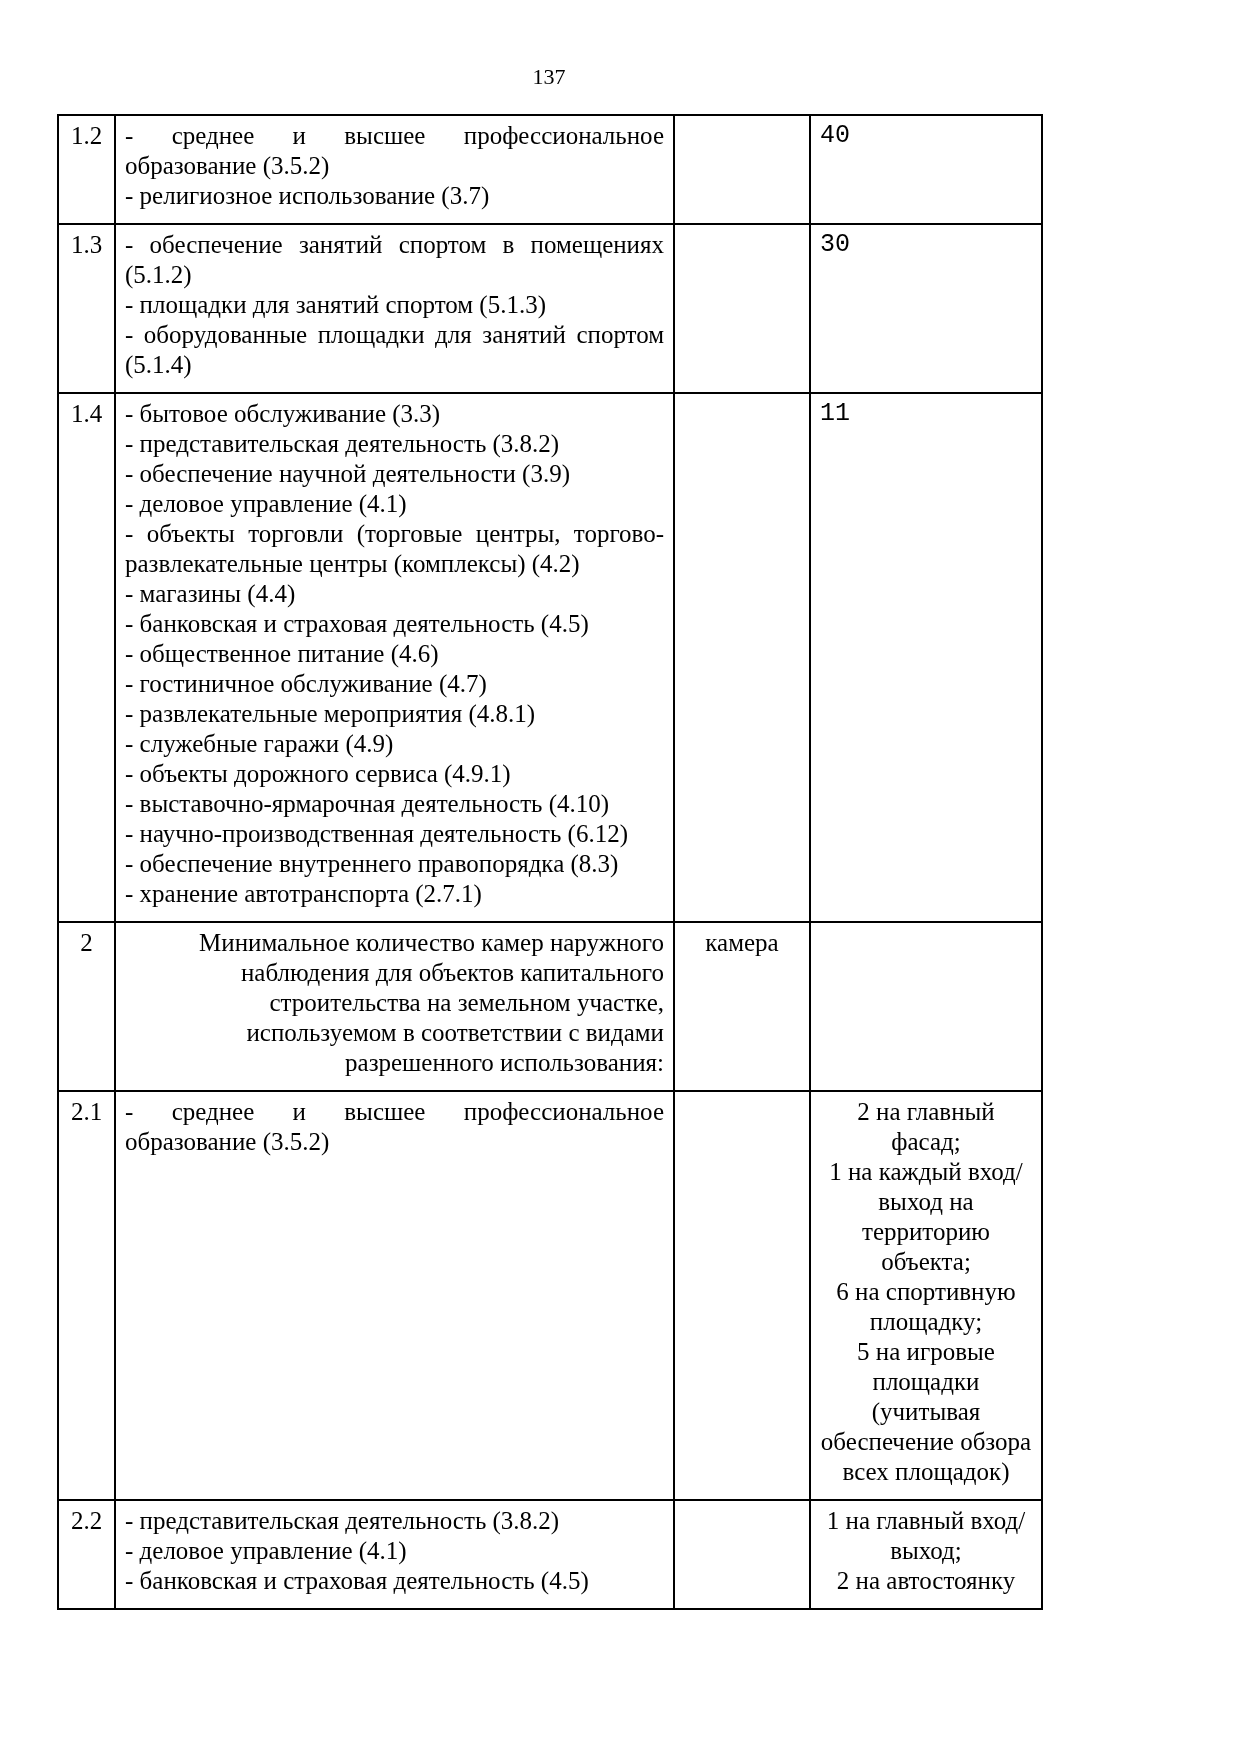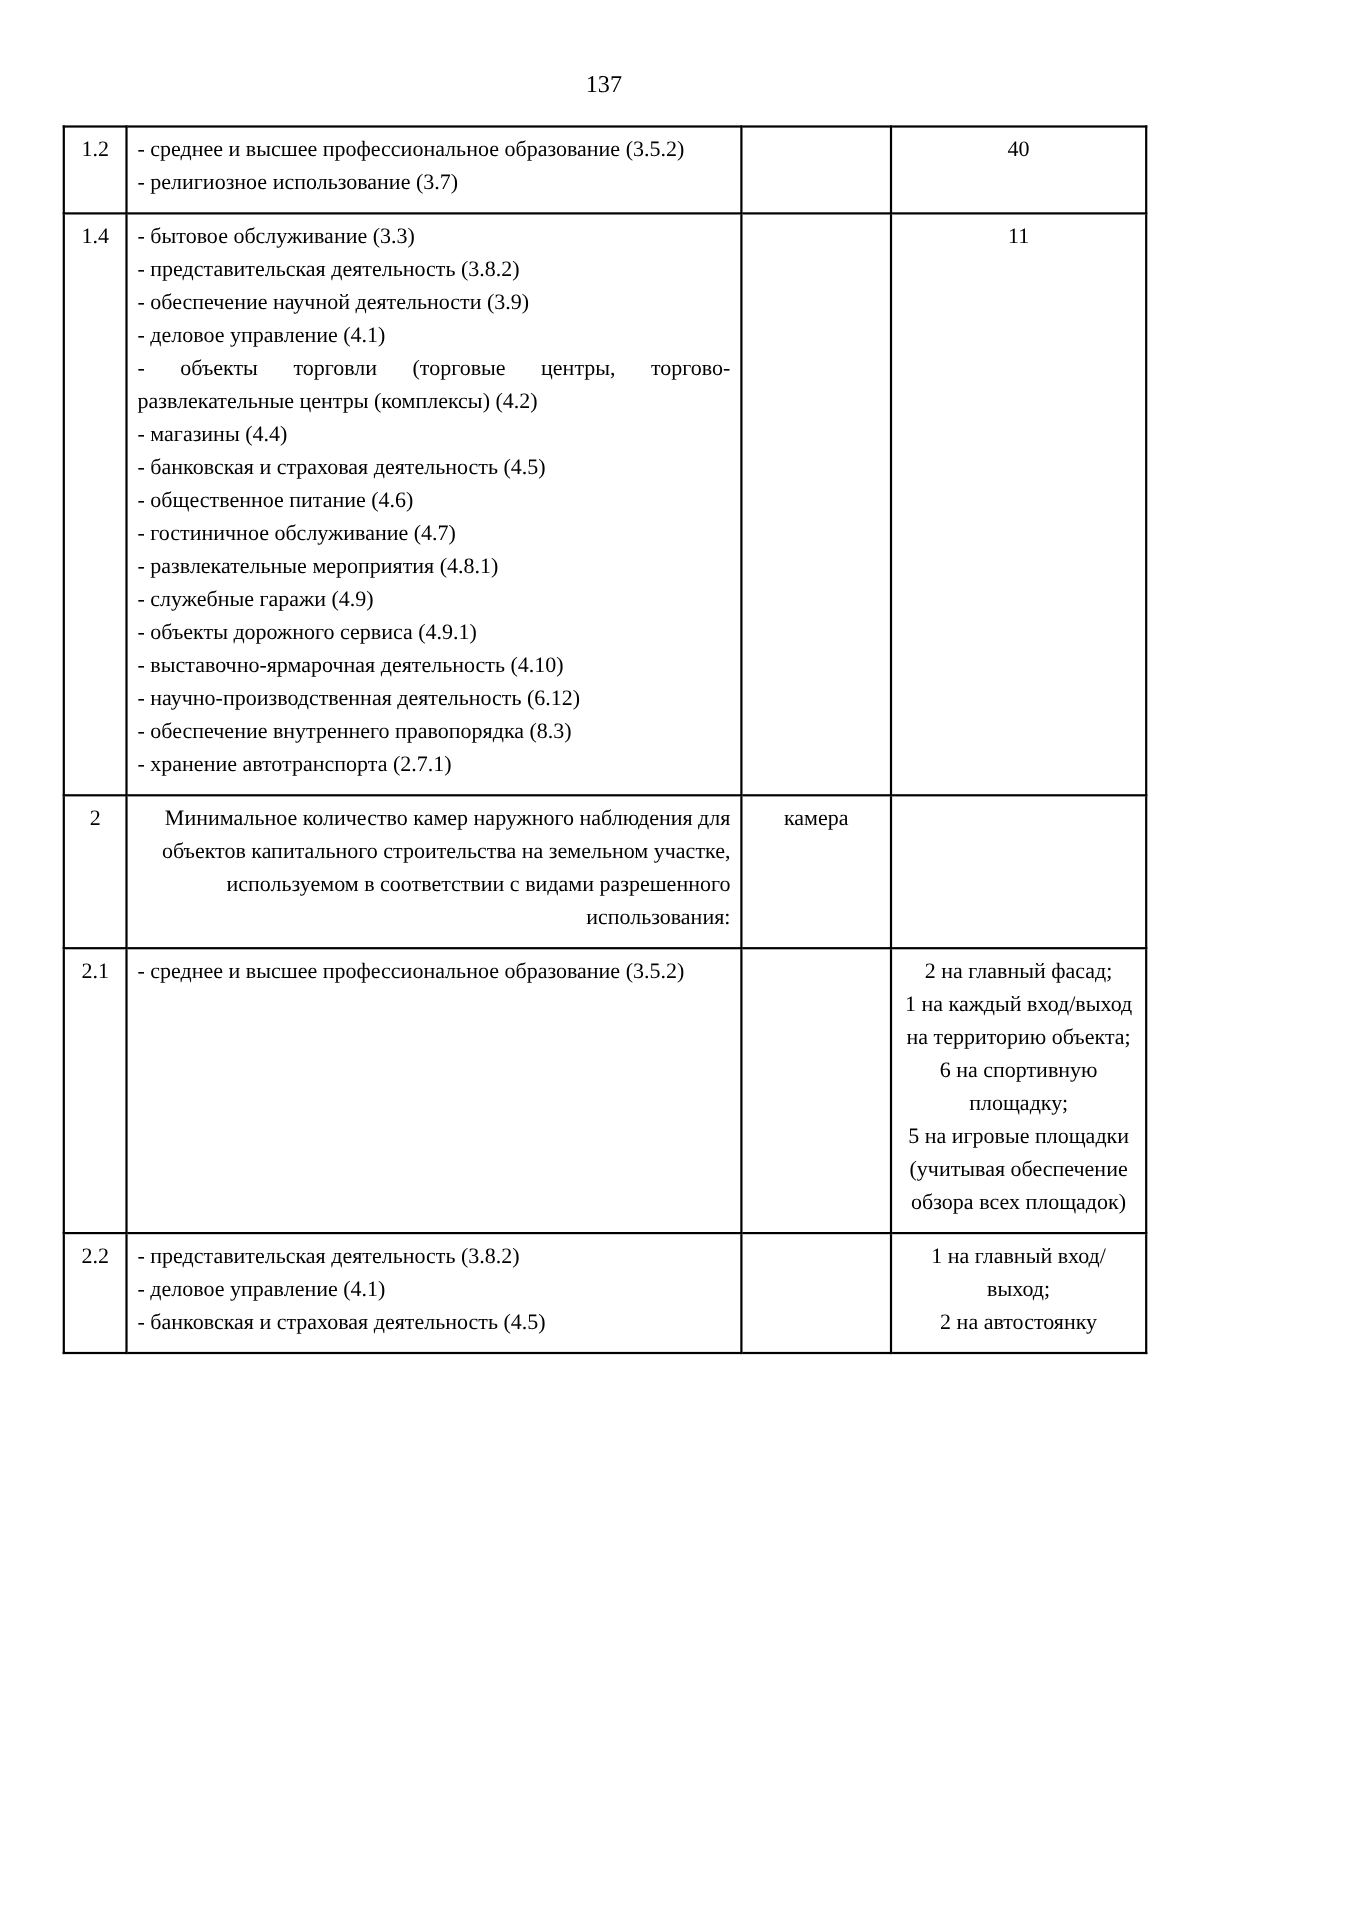--- a/index.html
+++ b/index.html
@@ -30,21 +30,21 @@
     text-align: center;
     font-size: 22px;
     line-height: 26px;
     margin-bottom: 24px;
   }
 
   table.doc-table {
     border-collapse: collapse;
     table-layout: fixed;
     width: 984px;
-    font-size: 20px;
+    font-size: 25px;
   }
 
   col.c-num  { width: 57px; }
   col.c-desc { width: 559px; }
   col.c-unit { width: 136px; }
   col.c-val  { width: 232px; }
 
   td {
     border: 2px solid #000000;
     vertical-align: top;
@@ -54,21 +54,21 @@
   }
 
   td.col-num {
     text-align: center;
     padding-left: 2px;
     padding-right: 2px;
   }
 
   td.col-unit { text-align: center; }
 
-  td.col-val.center { text-align: center; }
+  td.col-val.center { text-align: left; font-family: Liberation Mono, monospace; }
   td.col-val.left   { text-align: center; }
 
   td.col-desc.justify .line { text-align: justify; }
   td.col-desc.left .line    { text-align: right; }
 
   td .line { margin: 0; }
 </style>
 </head>
 <body>
 
@@ -86,20 +86,32 @@
       <tbody id="table-body">
           <tr>
             <td class="col-num">1.2</td>
             <td class="col-desc justify">
               <div class="line">- среднее и высшее профессиональное образование (3.5.2)</div>
               <div class="line">- религиозное использование (3.7)</div>
             </td>
             <td class="col-unit"></td>
             <td class="col-val center">
               <div class="line">40</div>
+            </td>
+          </tr>
+          <tr>
+            <td class="col-num">1.3</td>
+            <td class="col-desc justify">
+              <div class="line">- обеспечение занятий спортом в помещениях (5.1.2)</div>
+              <div class="line">- площадки для занятий спортом (5.1.3)</div>
+              <div class="line">- оборудованные площадки для занятий спортом (5.1.4)</div>
+            </td>
+            <td class="col-unit"></td>
+            <td class="col-val center">
+              <div class="line">30</div>
             </td>
           </tr>
           <tr>
             <td class="col-num">1.4</td>
             <td class="col-desc justify">
               <div class="line">- бытовое обслуживание (3.3)</div>
               <div class="line">- представительская деятельность (3.8.2)</div>
               <div class="line">- обеспечение научной деятельности (3.9)</div>
               <div class="line">- деловое управление (4.1)</div>
               <div class="line">- объекты торговли (торговые центры, торгово-развлекательные центры (комплексы) (4.2)</div>

